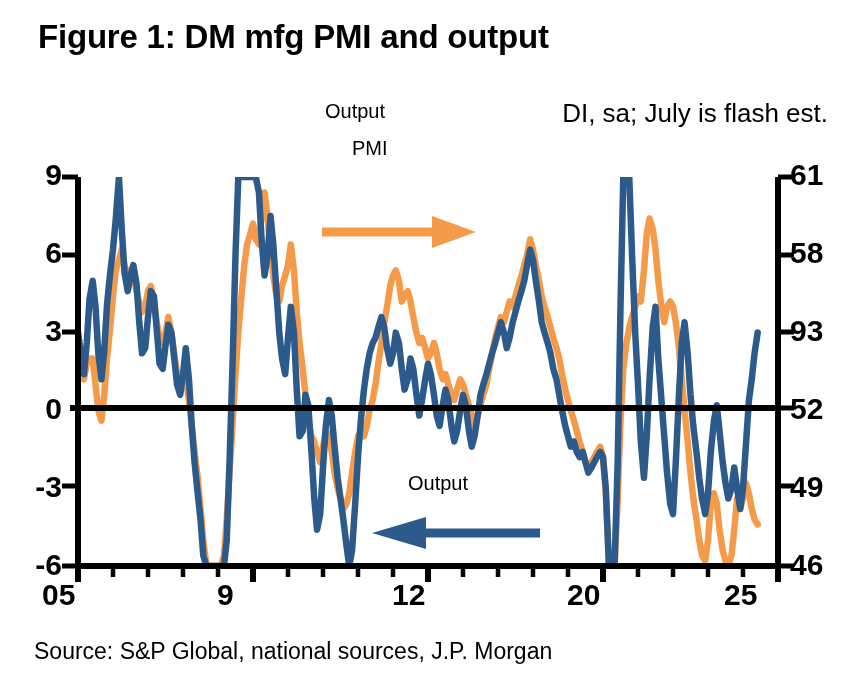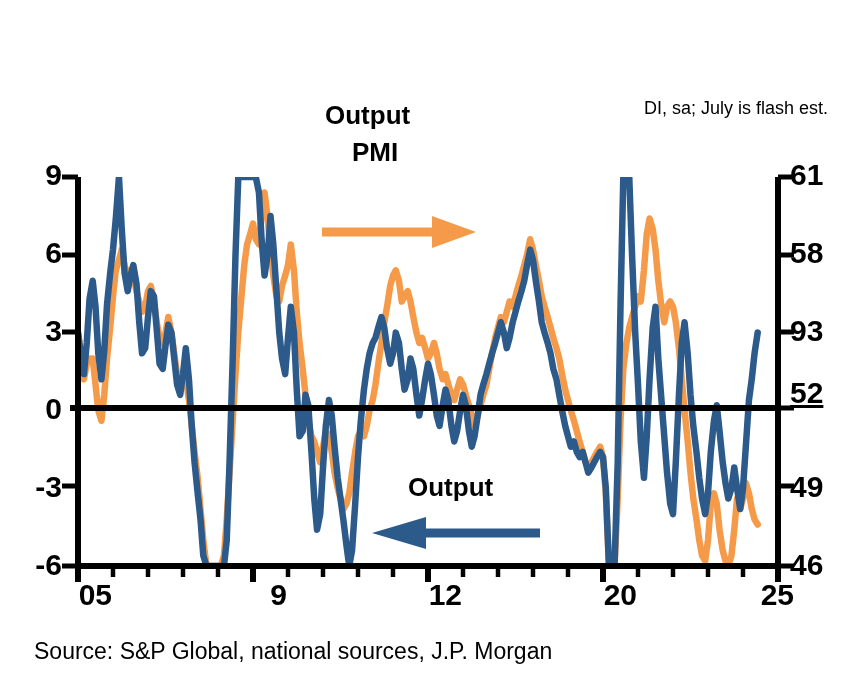--- a/index.html
+++ b/index.html
@@ -32,27 +32,27 @@
     position: absolute;
     left: 40px;
     top: 96px;
     font-size: 27px;
     white-space: nowrap;
   }
   .unit-right {
     position: absolute;
     right: 24px;
     top: 98px;
-    font-size: 18px;
+    font-size: 26px;
     white-space: nowrap;
   }
   .ann {
     position: absolute;
-    font-size: 26px;
-    font-weight: bold;
+    font-size: 20px;
+    font-weight: normal;
     white-space: nowrap;
   }
   #ann-output-pmi-1 { left: 325px; top: 100px; }
   #ann-output-pmi-2 { left: 352px; top: 137px; }
   #ann-output-lower { left: 408px; top: 472px; }
   .src {
     position: absolute;
     left: 34px;
     top: 638px;
     font-size: 23px;
@@ -64,35 +64,36 @@
     font-weight: bold;
     line-height: 1;
   }
   .ytick-l { right: 0; text-align: right; }
   .ytick-r { left: 0; text-align: right; }
   .xtick {
     position: absolute;
     font-size: 30px;
     font-weight: bold;
     line-height: 1;
-    text-align: right;
+    text-align: left;
   }
   #plot-svg {
     position: absolute;
     left: 0;
     top: 0;
   }
   .axis-labels-left { position: absolute; left: 0px; top: 0px; width: 62px; }
   .axis-labels-right { position: absolute; left: 790px; top: 0px; width: 62px; }
 </style>
 </head>
 <body>
 
 <div id="figure">
 
+  <div class="title">Figure 1: DM mfg PMI and output</div>
   <div class="unit-right">DI, sa; July is flash est.</div>
 
   <div class="ann" id="ann-output-pmi-1">Output</div>
   <div class="ann" id="ann-output-pmi-2">PMI</div>
   <div class="ann" id="ann-output-lower">Output</div>
 
   <div class="src">Source: S&amp;P Global, national sources, J.P. Morgan</div>
 
   <div class="axis-labels-left">
     <div class="ytick ytick-l" style="top:160px;">9</div>
@@ -100,21 +101,21 @@
     <div class="ytick ytick-l" style="top:316px;">3</div>
     <div class="ytick ytick-l" style="top:394px;">0</div>
     <div class="ytick ytick-l" style="top:472px;">-3</div>
     <div class="ytick ytick-l" style="top:550px;">-6</div>
   </div>
 
   <div class="axis-labels-right">
     <div class="ytick ytick-r" style="top:160px;">61</div>
     <div class="ytick ytick-r" style="top:238px;">58</div>
     <div class="ytick ytick-r" style="top:316px;">93</div>
-    <div class="ytick ytick-r" style="top:378px;text-decoration:underline;">52</div>
+    <div class="ytick ytick-r" style="top:394px;">52</div>
     <div class="ytick ytick-r" style="top:472px;">49</div>
     <div class="ytick ytick-r" style="top:550px;">46</div>
   </div>
 
   <div>
     <div class="xtick" style="left:42px;  top:580px; width:70px;">05</div>
     <div class="xtick" style="left:217px; top:580px; width:70px;">9</div>
     <div class="xtick" style="left:392px; top:580px; width:70px;">12</div>
     <div class="xtick" style="left:567px; top:580px; width:70px;">20</div>
     <div class="xtick" style="left:724px; top:580px; width:70px;">25</div>

